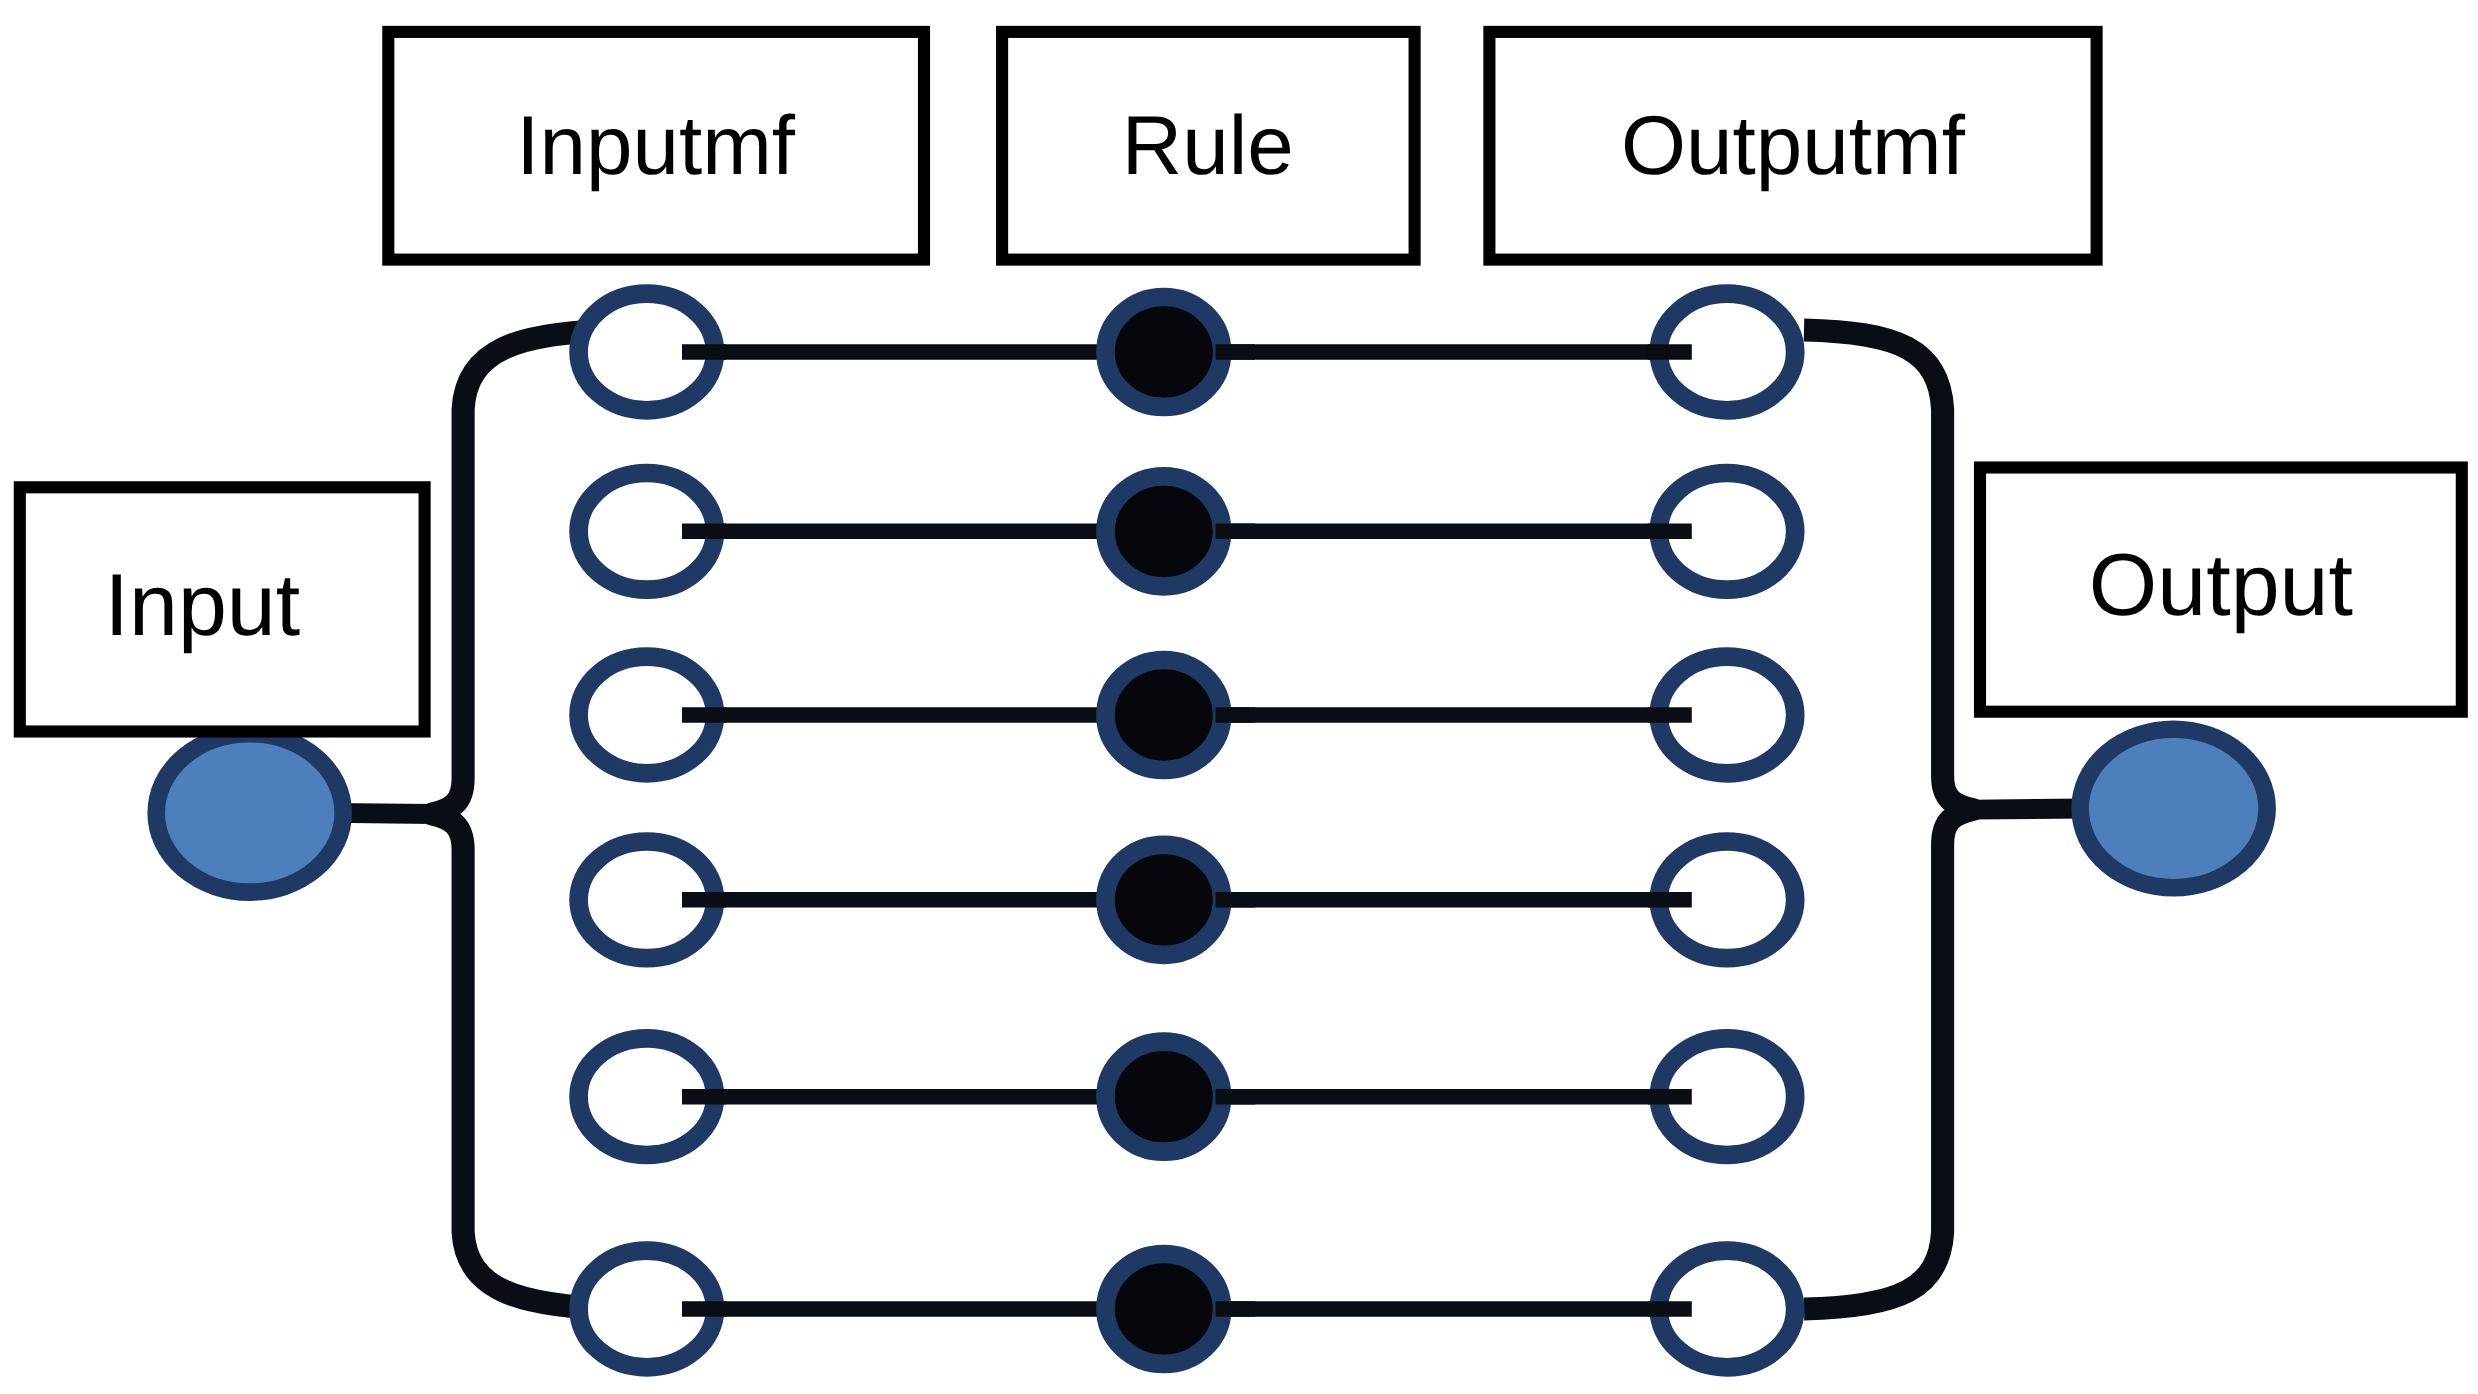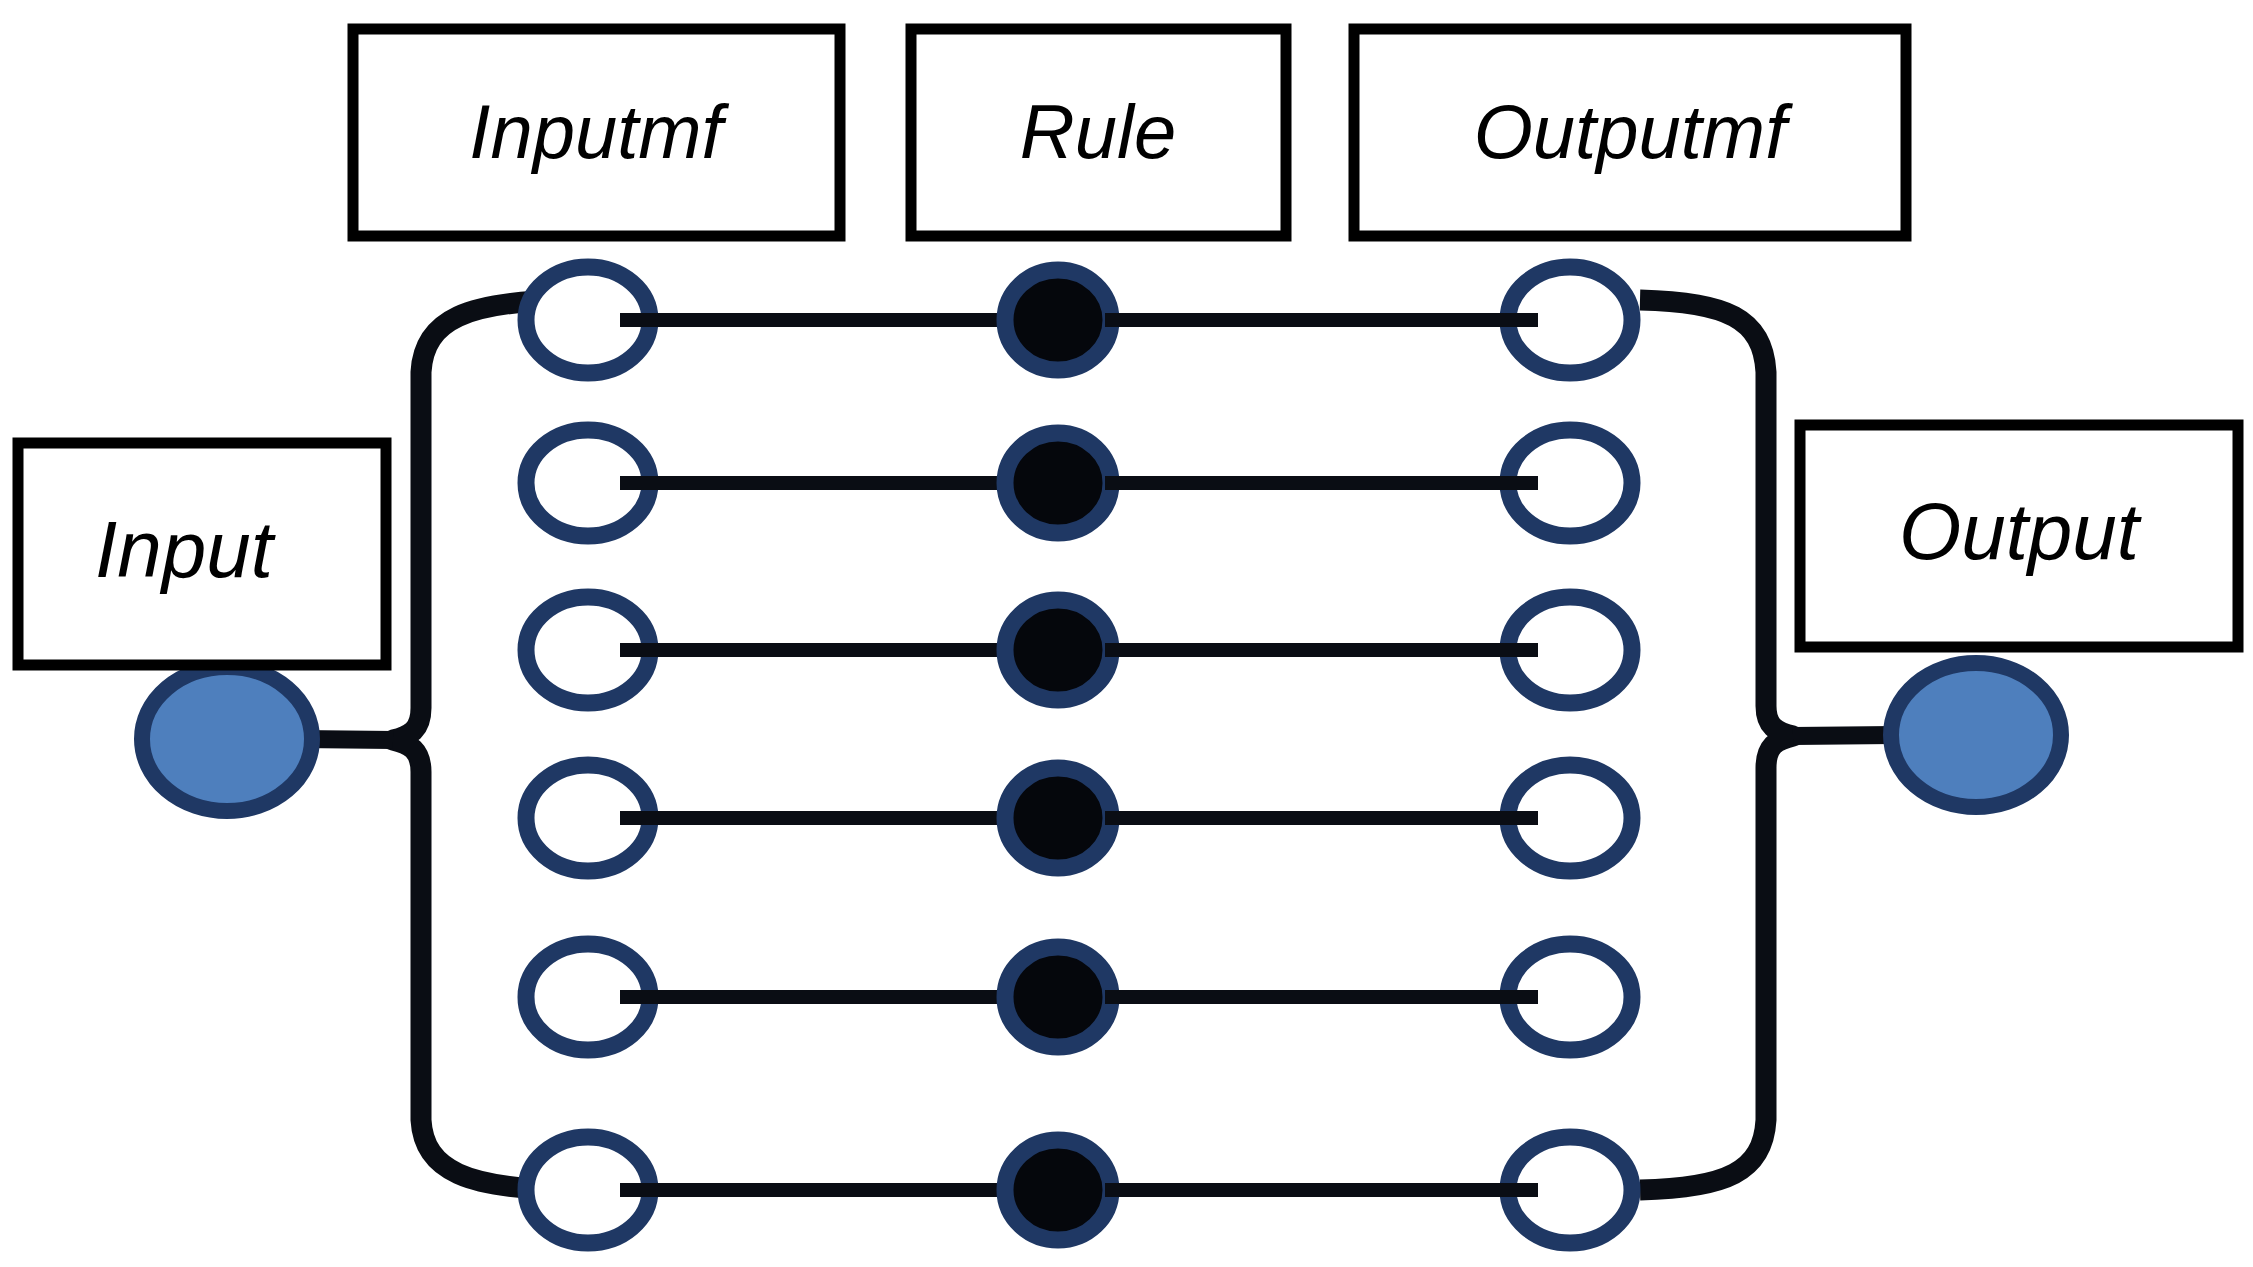--- a/index.html
+++ b/index.html
@@ -9,21 +9,20 @@
   }
   body {
     font-family: "Liberation Sans", sans-serif;
   }
   #stage {
     position: relative;
     width: 2253px;
     height: 1267px;
     background: #ffffff;
     overflow: hidden;
-    font-style: italic;
   }
   #diagram-svg {
     position: absolute;
     left: 0;
     top: 0;
     width: 2253px;
     height: 1267px;
   }
   .box-label {
     font-family: "Liberation Sans", sans-serif;

